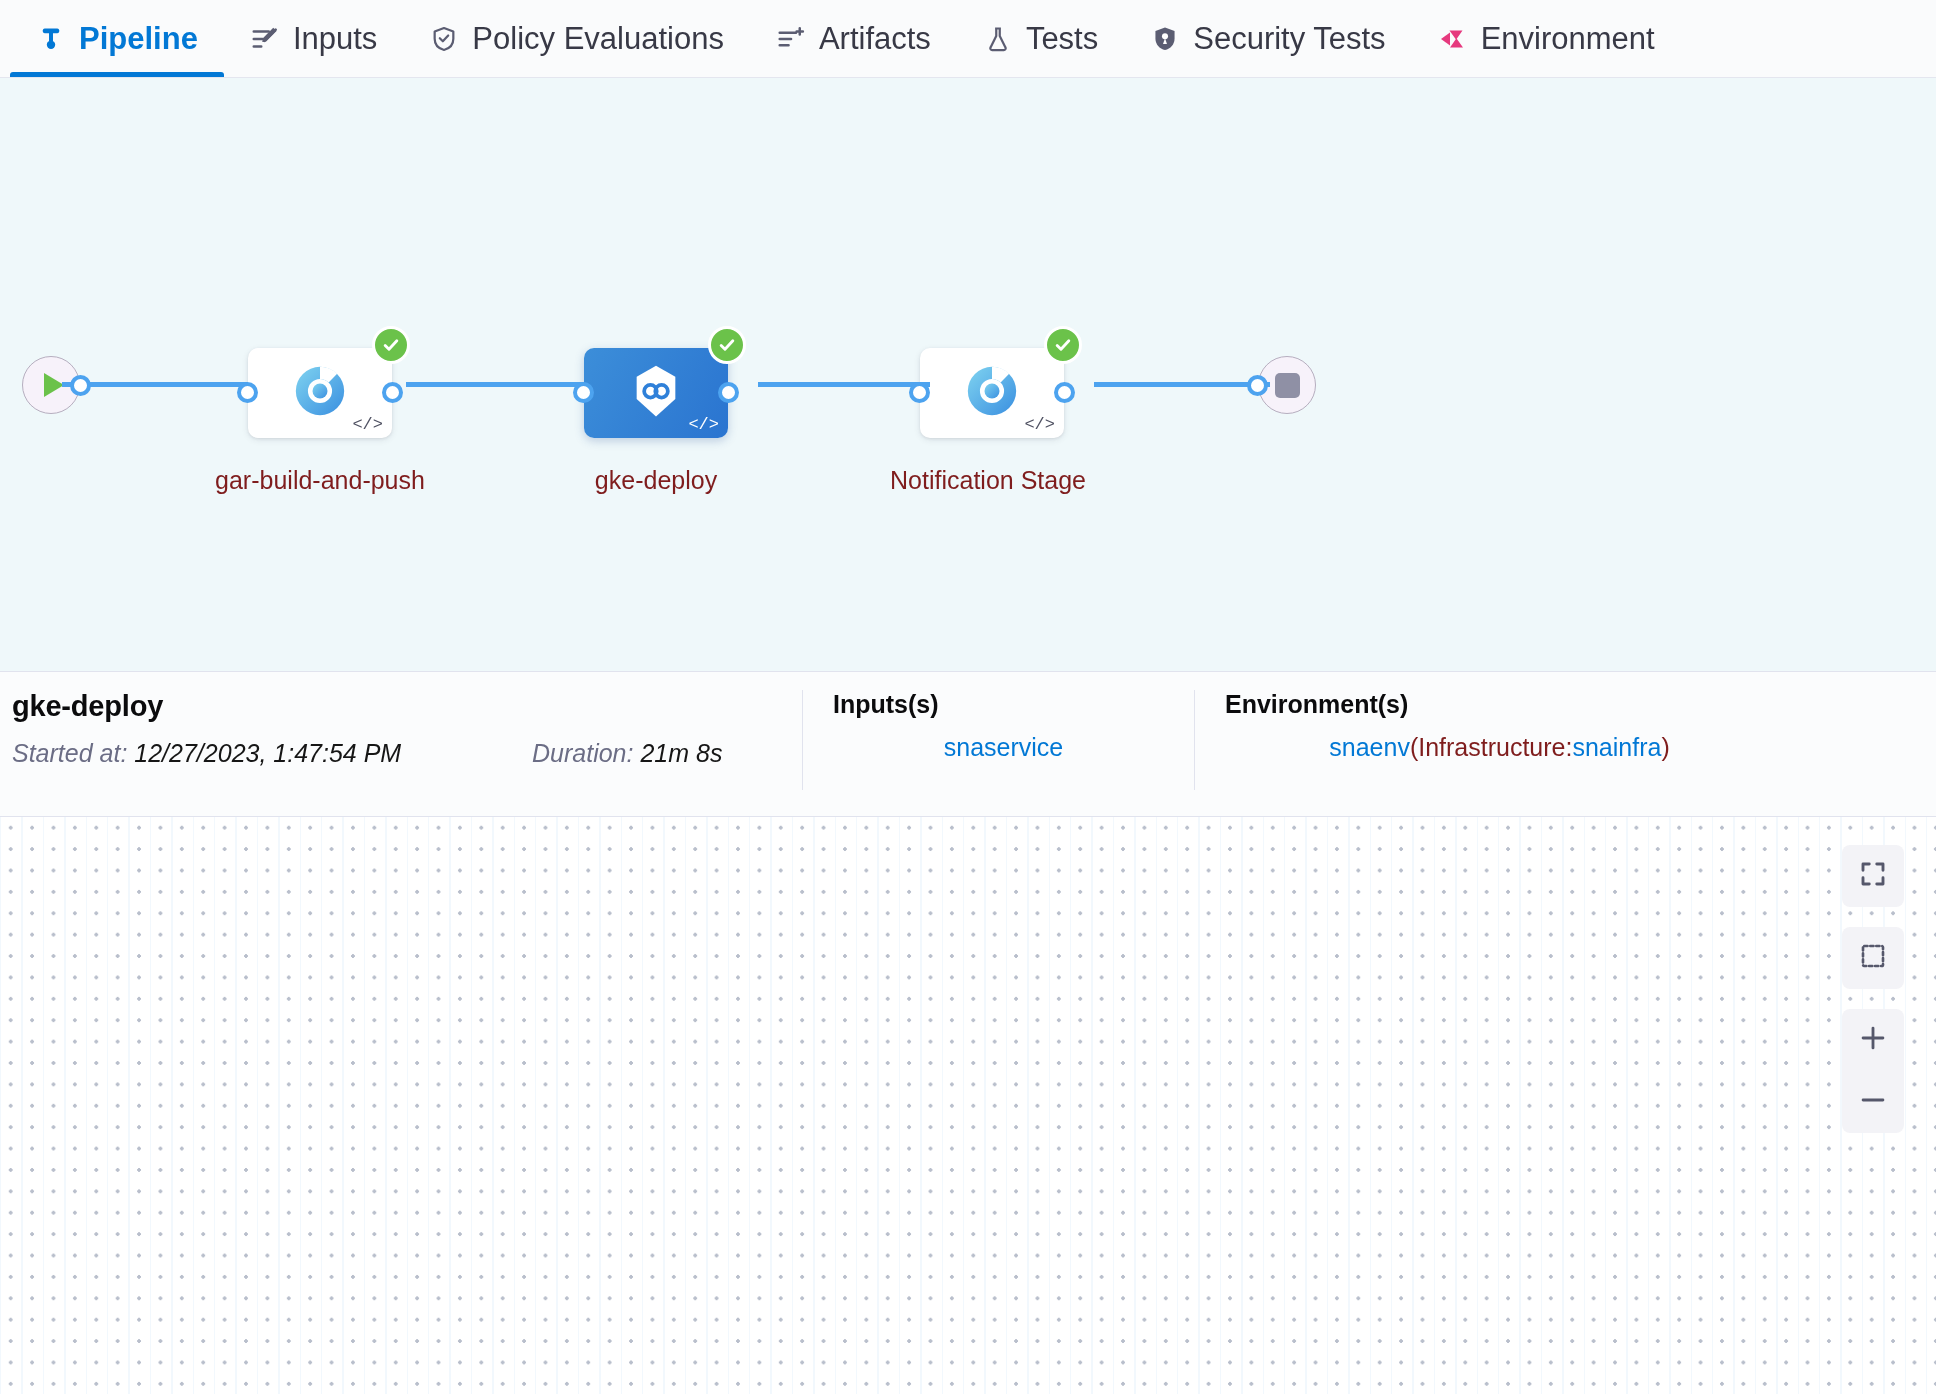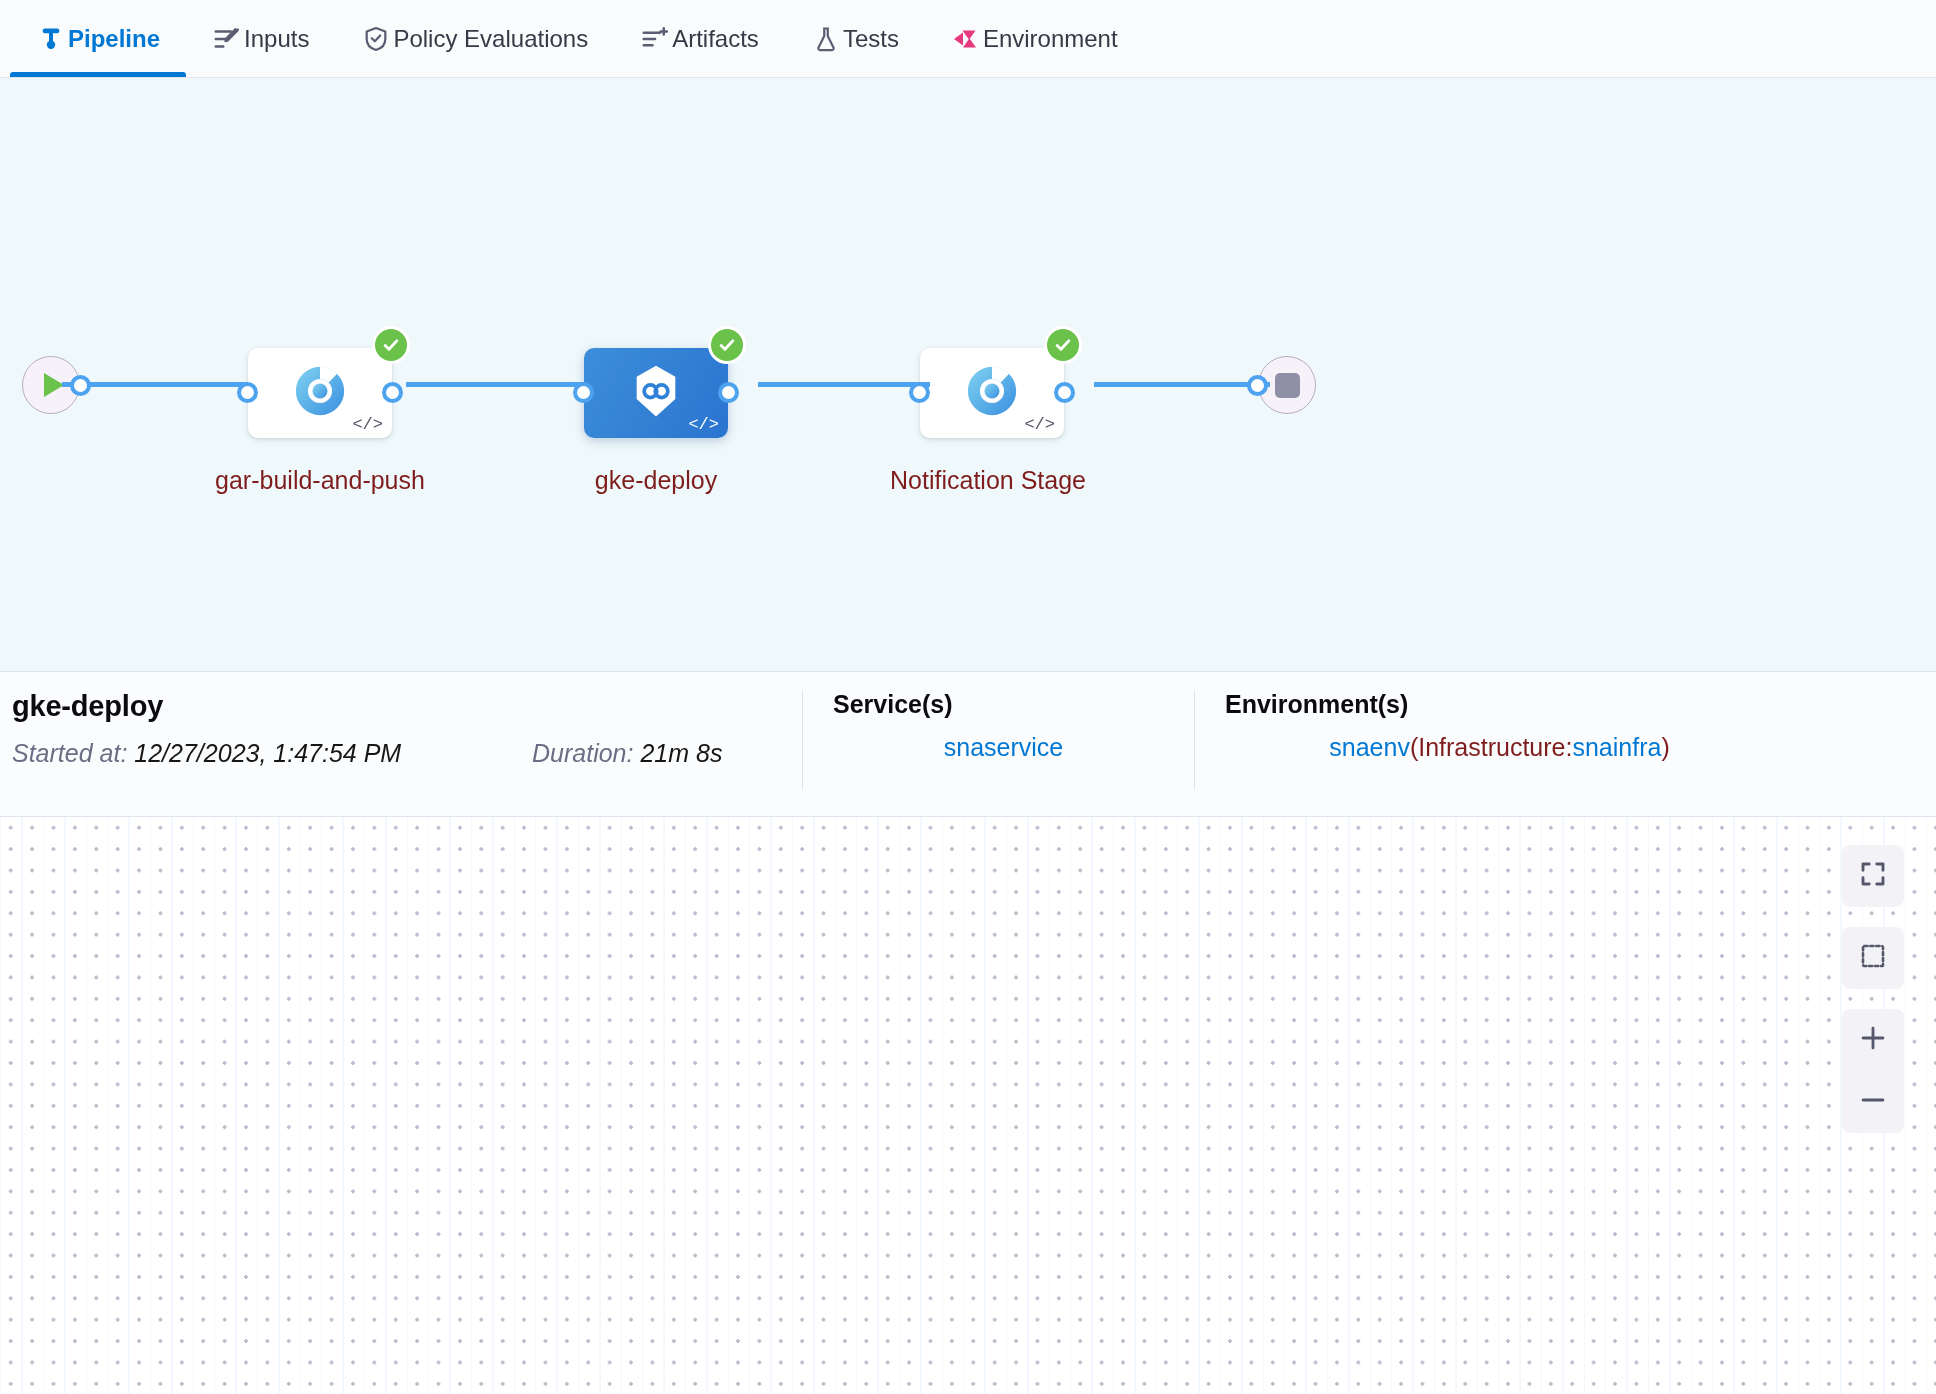--- a/index.html
+++ b/index.html
@@ -15,23 +15,23 @@
     height: 78px;
     background: #fafbfc;
     border-bottom: 1px solid #e4e6ef;
     display: flex;
     align-items: stretch;
     padding-left: 10px;
   }
   .tab {
     display: flex;
     align-items: center;
-    gap: 2px;
+    gap: 13px;
     padding: 0 26px;
-    font-size: 24px;
+    font-size: 31px;
     color: #383946;
     cursor: pointer;
     position: relative;
     white-space: nowrap;
   }
   .tab .tab-ico { display: flex; align-items: center; justify-content: center; width: 30px; height: 30px; }
   .tab.active { color: #0278d5; font-weight: bold; }
   .tab.active::after {
     content: "";
     position: absolute;
@@ -231,20 +231,30 @@
 
   <div class="tab">
     <span class="tab-ico">
       <svg width="28" height="28" viewBox="0 0 24 24" fill="none" stroke="#5b5d72" stroke-width="1.9" stroke-linejoin="round">
         <path d="M9.5 3h5M10.5 3v6.5L5.6 19.2c-.6 1.1.2 2.3 1.4 2.3h10c1.2 0 2-1.2 1.4-2.3L13.5 9.5V3"></path>
       </svg>
     </span>
     <span>Tests</span>
   </div>
 
+  <div class="tab">
+    <span class="tab-ico">
+      <svg width="28" height="28" viewBox="0 0 24 24">
+        <path d="M12 2.2l8.2 3v6.3c0 5.1-3.5 8.7-8.2 10-4.7-1.3-8.2-4.9-8.2-10V5.2z" fill="#5b5d72"></path>
+        <circle cx="12" cy="9.6" r="2.6" fill="#ffffff"></circle>
+        <path d="M12 11.4l1.7 4.8h-3.4z" fill="#ffffff"></path>
+      </svg>
+    </span>
+    <span>Security Tests</span>
+  </div>
 
   <div class="tab">
     <span class="tab-ico">
       <svg width="30" height="30" viewBox="0 0 24 24">
         <path d="M2.4 12l7.2-5.2v10.4z" fill="#e6397e"></path>
         <path d="M9.2 5.2h10.4l-4.6 6.6 5 6.9H9.6l4.6-6.6z" fill="#e6397e"></path>
       </svg>
     </span>
     <span>Environment</span>
   </div>
@@ -359,21 +369,21 @@
         <span>12/27/2023, 1:47:54 PM</span>
       </div>
       <div class="info-kv">
         <span class="k">Duration:</span>
         <span>21m 8s</span>
       </div>
     </div>
   </div>
 
   <div class="info-col col-service">
-    <div class="col-head">Service(s)</div>
+    <div class="col-head">Inputs(s)</div>
     <div class="col-val"><span class="link">snaservice</span></div>
   </div>
 
   <div class="info-col col-env">
     <div class="col-head">Environment(s)</div>
     <div class="col-val">
       <span class="link">snaenv</span><span class="mute">(Infrastructure:</span><span class="link">snainfra</span><span class="mute">)</span>
     </div>
   </div>
 </div>

